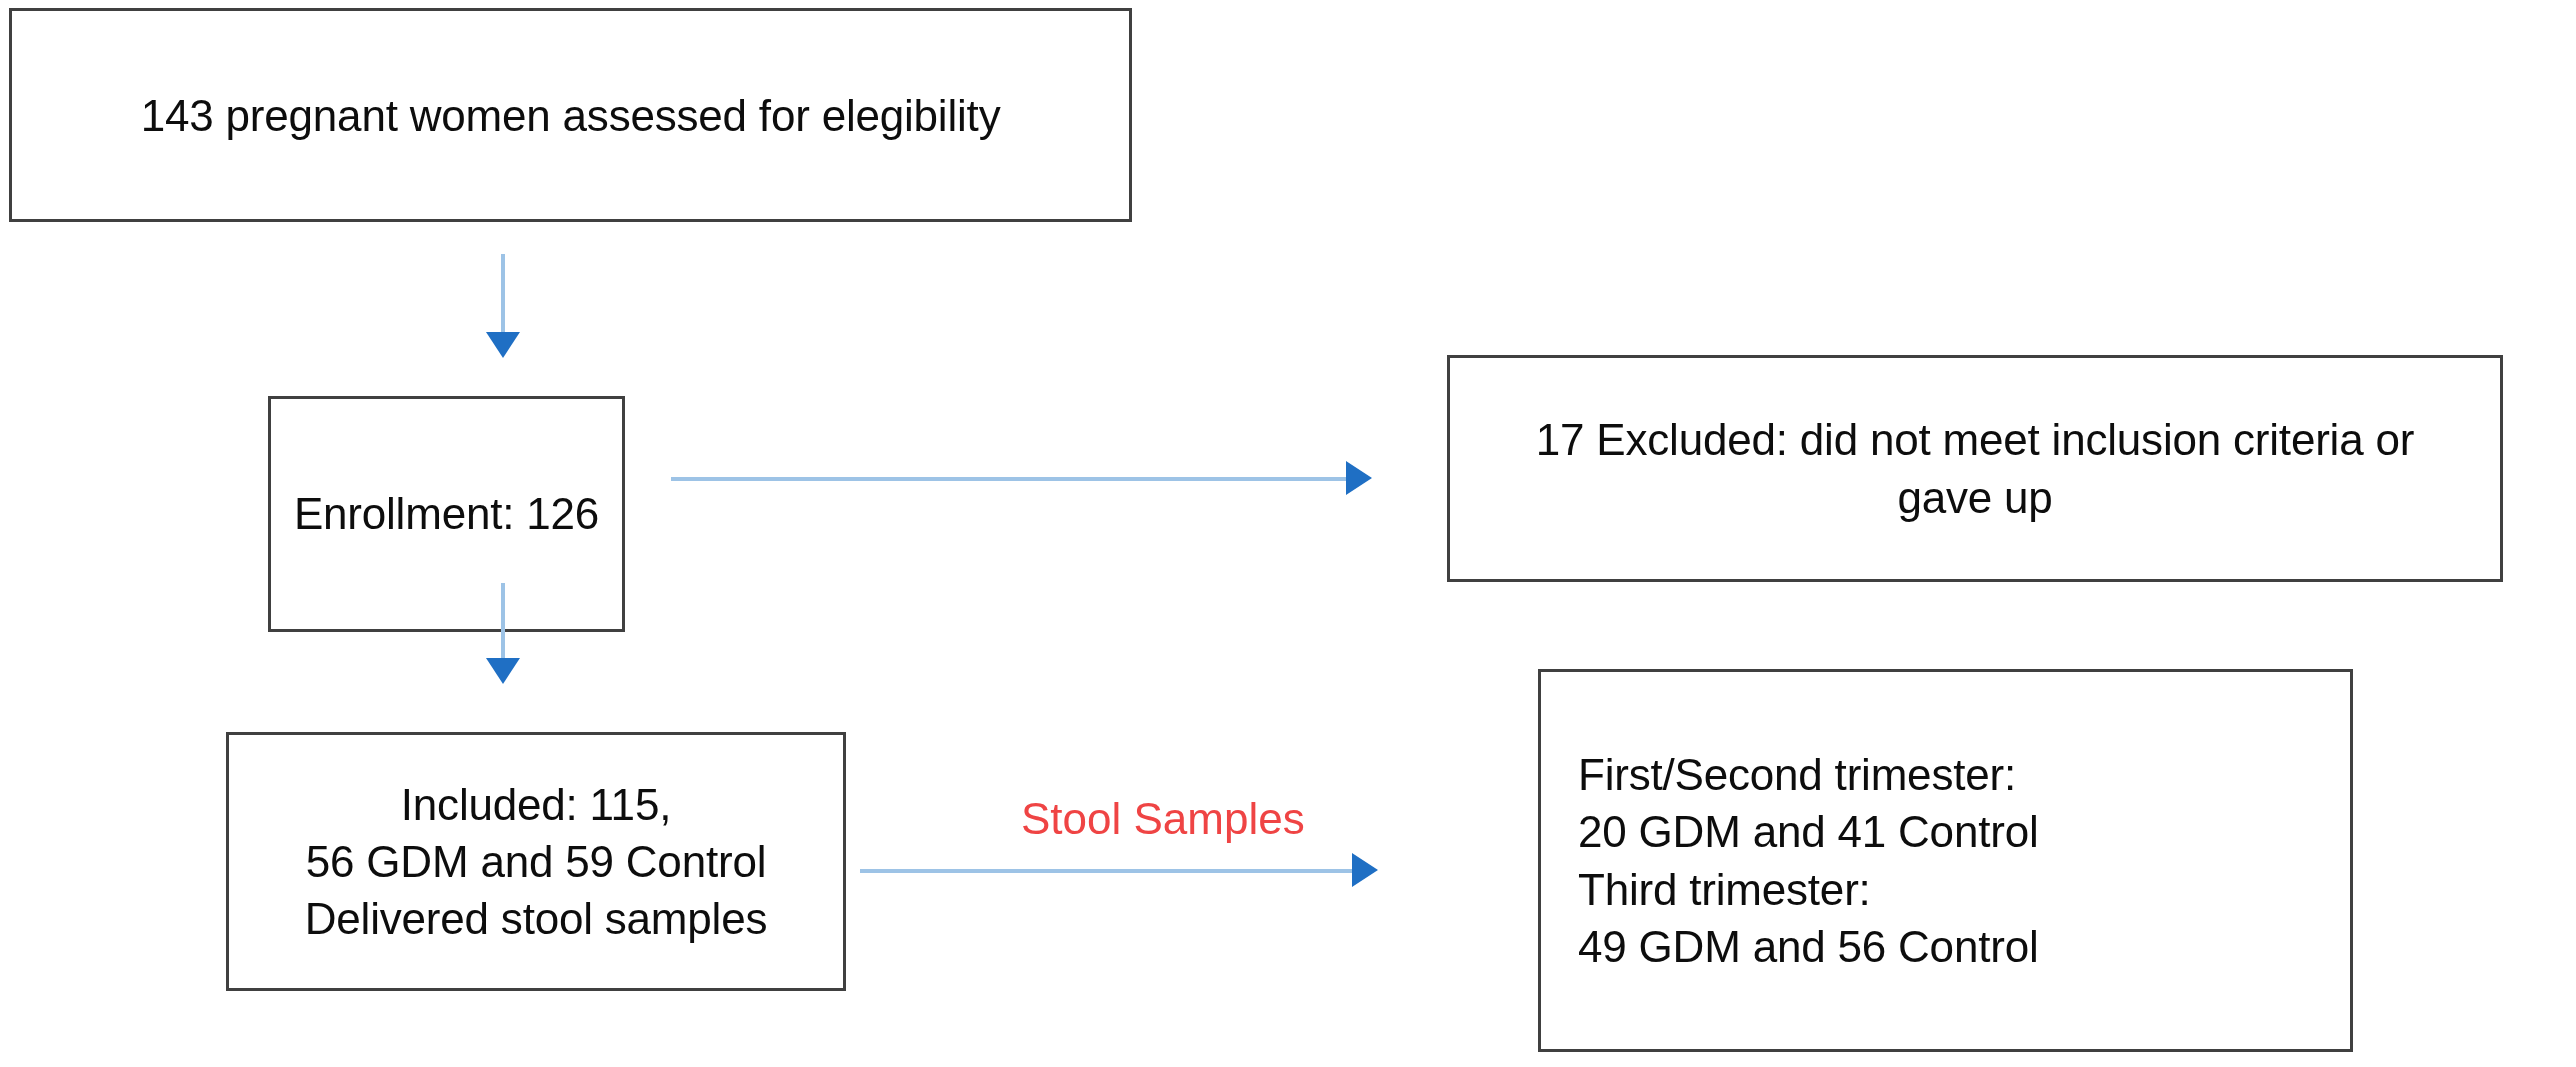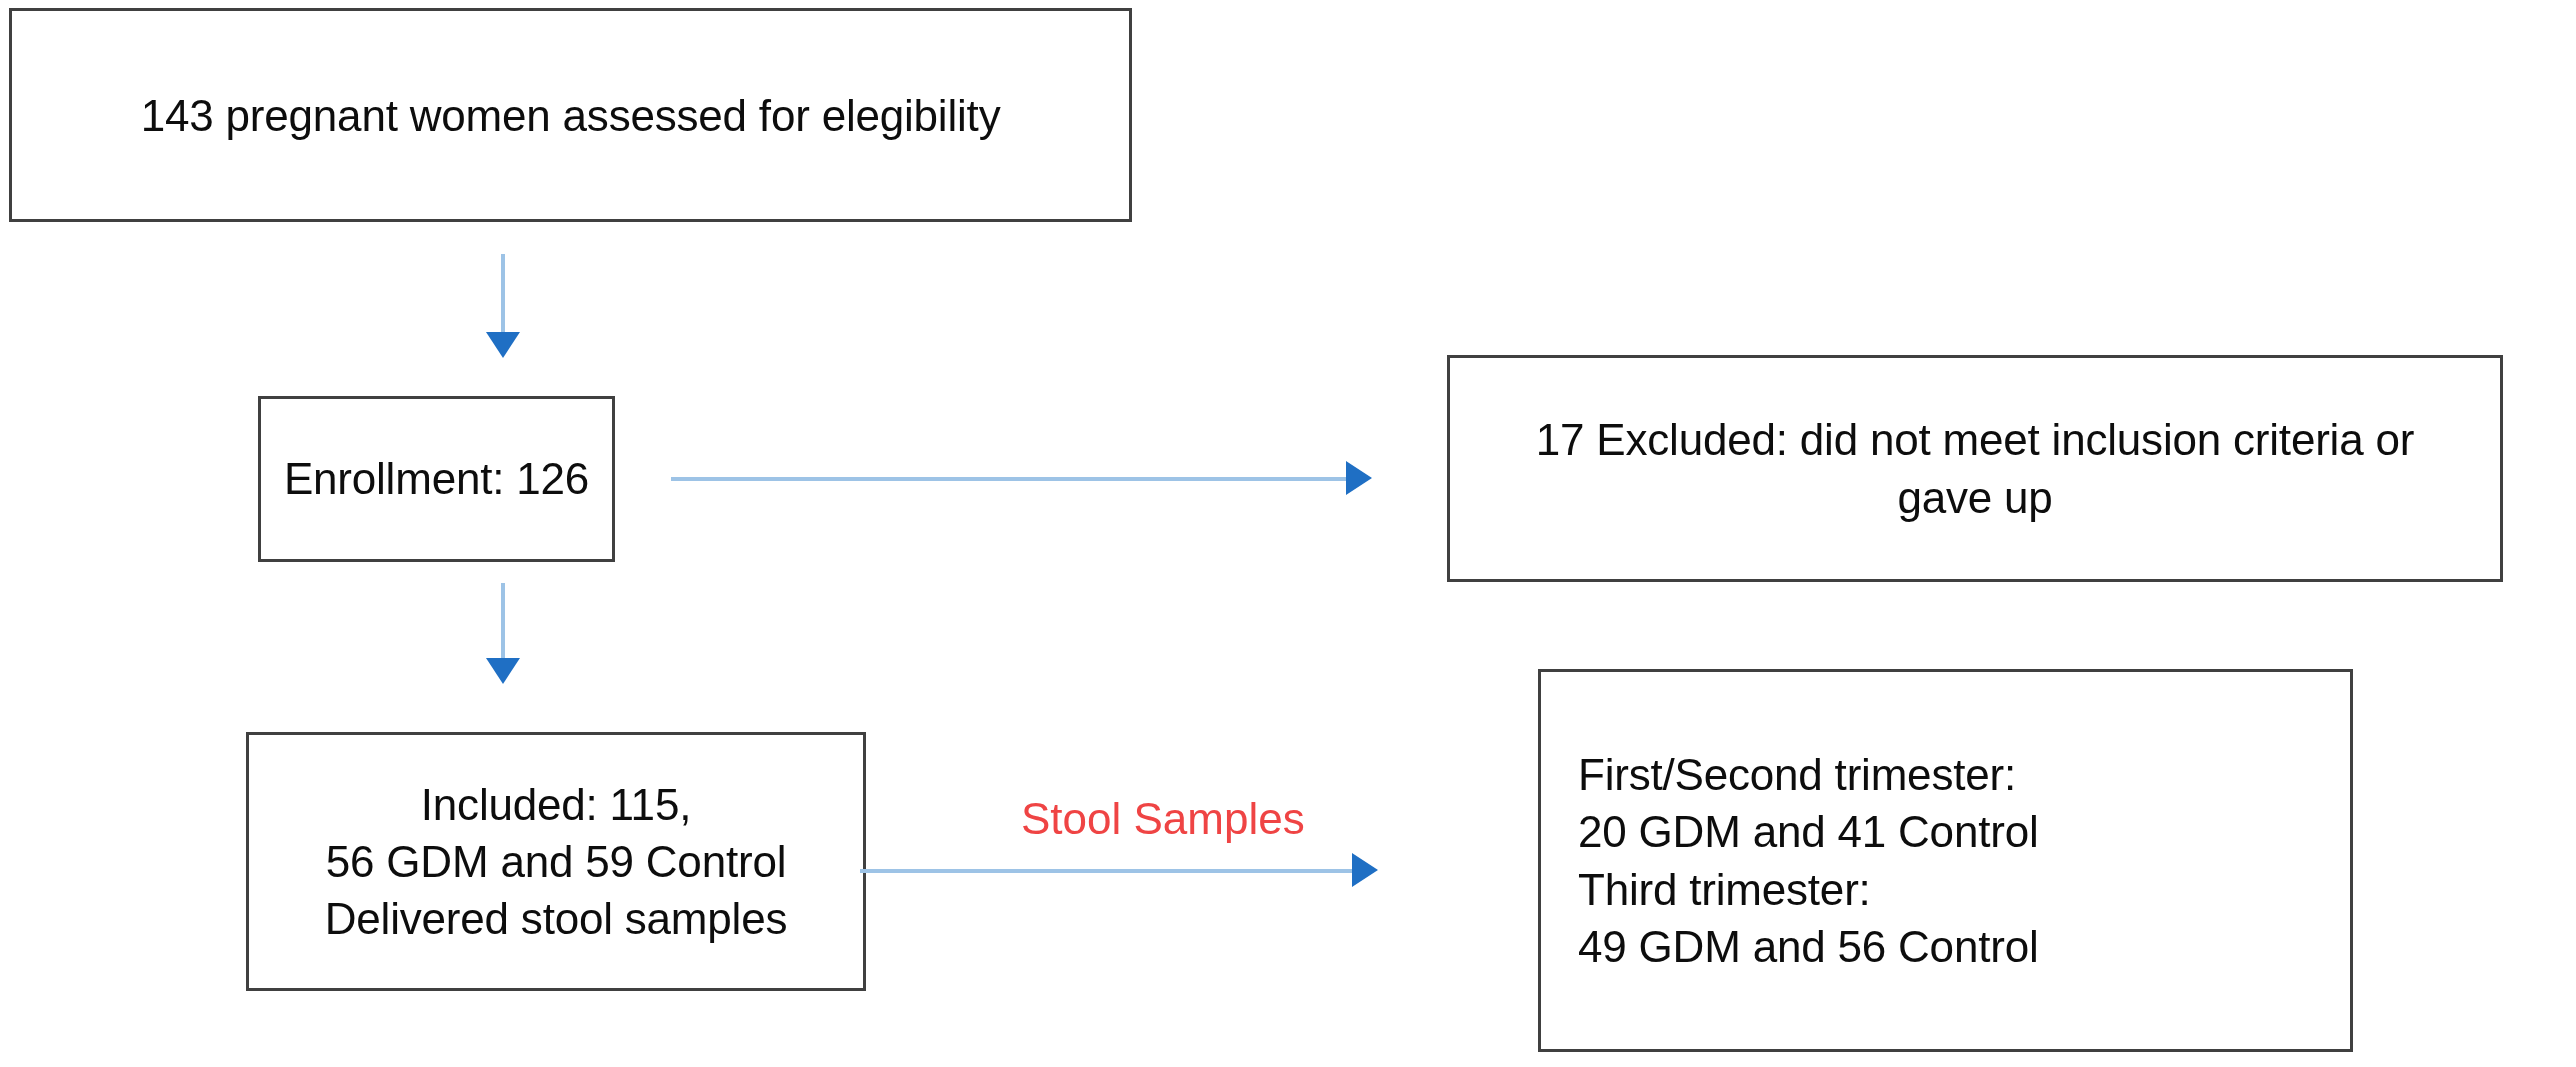--- a/index.html
+++ b/index.html
@@ -35,23 +35,23 @@
     padding: 4px 20px;
   }
   .node.left-align {
     justify-content: flex-start;
     text-align: left;
     padding-left: 37px;
   }
 
   
   #node-assessed    { left: 9.1px;   top: 8.4px;   width: 1123px; height: 214px; }
-  #node-enrollment  { left: 258px;  top: 396px;  width: 357px;  height: 166px; }
+  #node-enrollment  { left: 268px;  top: 396px;  width: 357px;  height: 236px; }
   #node-excluded    { left: 1447px; top: 355px;  width: 1056px; height: 227px; text-align: center; }
-  #node-included    { left: 226px;  top: 732px;  width: 620px;  height: 259px; margin-left: 20px; }
+  #node-included    { left: 226px;  top: 732px;  width: 620px;  height: 259px; }
   #node-trimester   { left: 1538px; top: 669px;  width: 815px; height: 383px; }
 
   
   .conn { position: absolute; }
 
   
   .v-stem {
     position: absolute;
     width: 3.8px;
     background: #9DC3E6;

